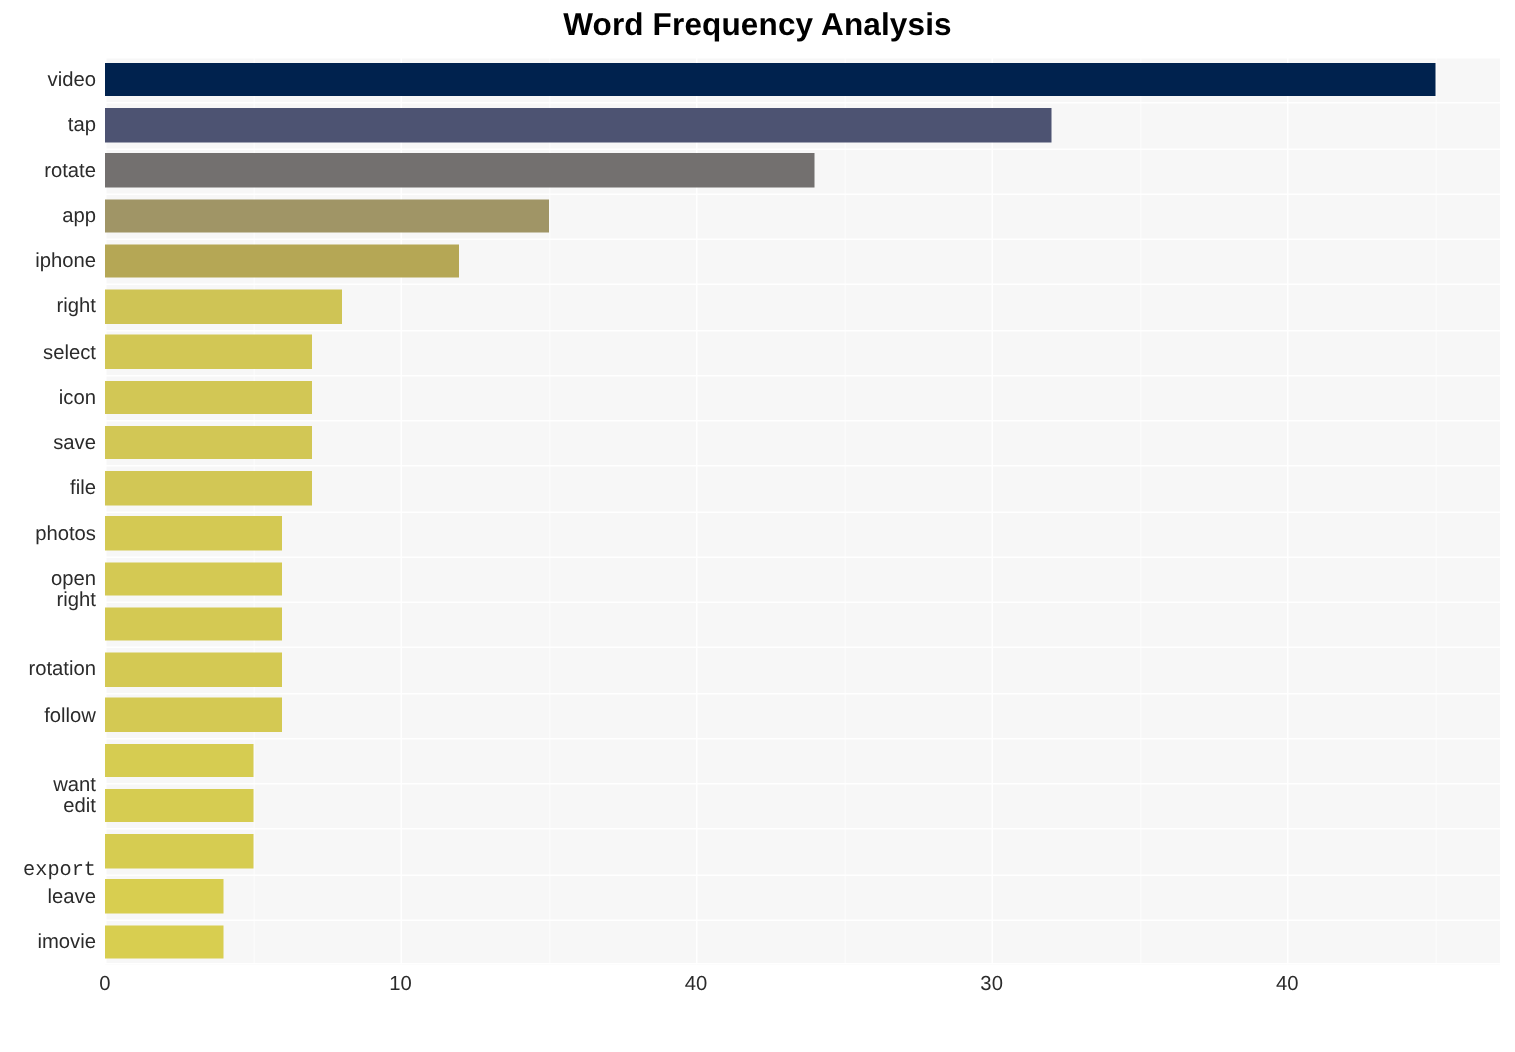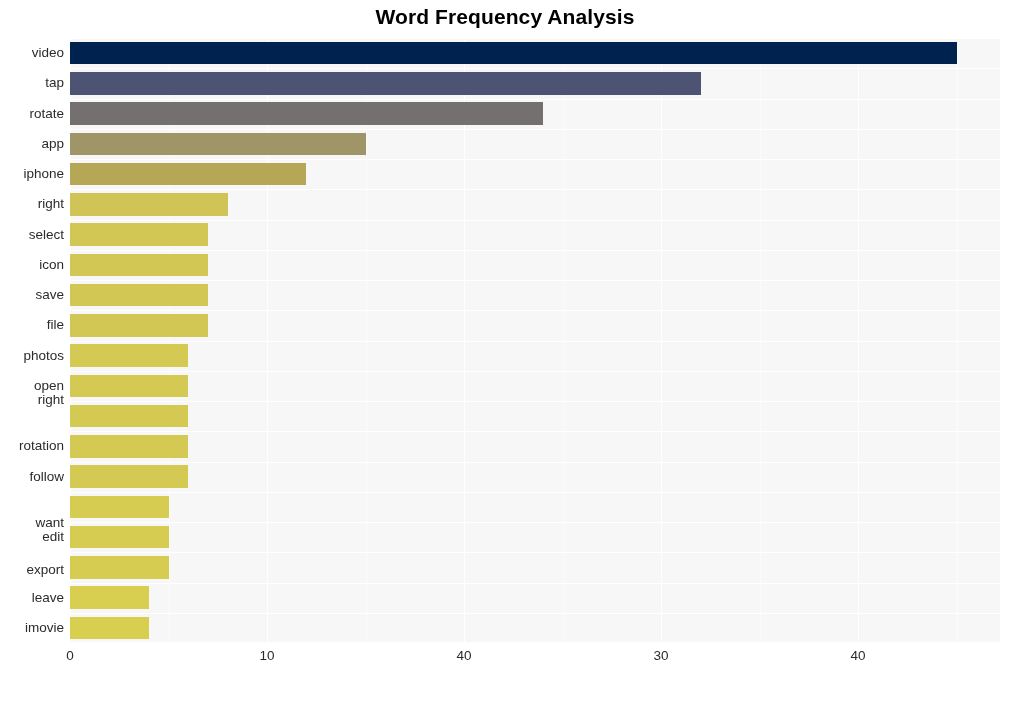--- a/index.html
+++ b/index.html
@@ -239,21 +239,21 @@
       <div class="y-tick-label" style="top: 219.875px;">icon</div>
       <div class="y-tick-label" style="top: 250.125px;">save</div>
       <div class="y-tick-label" style="top: 280.375px;">file</div>
       <div class="y-tick-label" style="top: 310.625px;">photos</div>
       <div class="y-tick-label" style="top: 340.875px;">open</div>
       <div class="y-tick-label" style="top: 355px;">right</div>
       <div class="y-tick-label" style="top: 401.375px;">rotation</div>
       <div class="y-tick-label" style="top: 431.625px;">follow</div>
       <div class="y-tick-label" style="top: 478px;">want</div>
       <div class="y-tick-label" style="top: 492.125px;">edit</div>
-      <div class="y-tick-label" style="top: 525px;">export</div>
+      <div class="y-tick-label" style="top: 536px; font-family: Liberation Mono, monospace;">export</div>
       <div class="y-tick-label" style="top: 552.625px;">leave</div>
       <div class="y-tick-label" style="top: 582.875px;">imovie</div>
     </div>
 
   <div id="x-axis">
       <div class="x-tick-label" style="left: 0px;">0</div>
       <div class="x-tick-label" style="left: 197.034px;">10</div>
       <div class="x-tick-label" style="left: 394.068px;">40</div>
       <div class="x-tick-label" style="left: 591.102px;">30</div>
       <div class="x-tick-label" style="left: 788.136px;">40</div>

